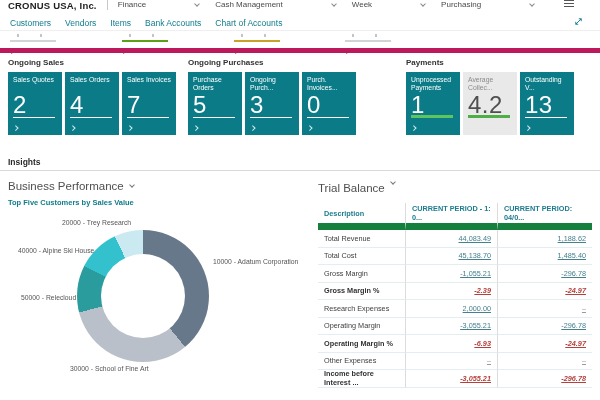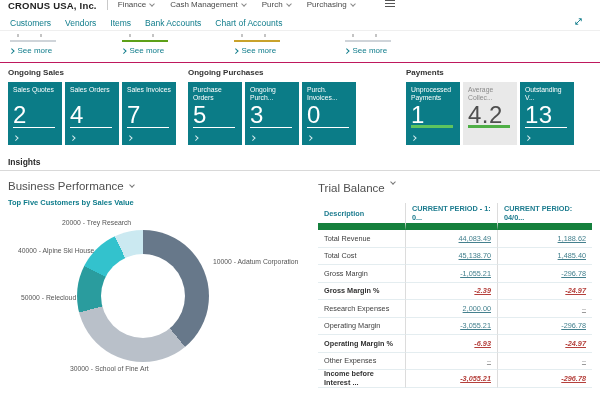--- a/index.html
+++ b/index.html
@@ -5,21 +5,21 @@
   * { margin:0; padding:0; box-sizing:border-box; }
   html,body { width:600px; height:400px; background:#fff; overflow:hidden;
     font-family:"Liberation Sans","DejaVu Sans",sans-serif; color:#333; }
   .page { position:relative; width:600px; height:400px; background:#fff; }
 
   
   .topbar { position:absolute; top:0; left:0; right:0; height:15px;
     display:flex; align-items:flex-start; padding-left:8px; }
   .company { font-size:9.5px; font-weight:bold; color:#222; letter-spacing:.2px; }
   .topdivider { width:1px; height:10px; background:#c9c9c9; margin:0 10px; }
-  .menu-item { font-size:8px; color:#4a4a4a; margin-right:16px; display:flex; align-items:center; cursor:pointer; }
+  .menu-item { font-size:8px; color:#4a4a4a; margin-right:16px; display:flex; align-items:center; cursor:pointer;gap:45px; }
   .caret { width:4px; height:4px; border-right:1px solid #8a8a8a; border-bottom:1px solid #8a8a8a;
     transform:rotate(45deg); margin-left:4px; margin-top:-2px; display:inline-block; }
   .hamburger { margin-left:14px; width:10px; display:flex; flex-direction:column; gap:2px; cursor:pointer; }
   .hamburger span { display:block; height:1px; background:#555; }
 
   
   .tabsbar { position:absolute; top:16px; left:0; right:0; height:14px;
     display:flex; align-items:center; padding-left:10px; }
   .tab { font-size:8.5px; color:#0f7c8b; margin-right:14px; cursor:pointer; }
   .expand-icon { position:absolute; right:16px; top:0; width:11px; height:11px; cursor:pointer; }
@@ -30,21 +30,21 @@
   .sm-col.c0 { left:10px; } .sm-col.c1 { left:122px; } .sm-col.c2 { left:234px; } .sm-col.c3 { left:345px; }
   .sm-ticks { height:5px; position:relative; }
   .sm-ticks i { position:absolute; top:1px; width:2px; height:3px; background:#c4c4c4; }
   .sm-ticks i.t1 { left:7px; } .sm-ticks i.t2 { left:30px; }
   .sm-line { height:2px; width:46px; background:#cfd4d9; margin-top:2px; }
   .see-more { margin-top:4px; font-size:8px; color:#0f7c8b; display:flex; align-items:center; cursor:pointer; }
   .chev-r { width:3.5px; height:3.5px; border-right:1px solid #0f7c8b; border-top:1px solid #0f7c8b;
     transform:rotate(45deg); margin-right:4px; display:inline-block; }
 
   
-  .cues { position:absolute; top:62px; left:0; right:0; height:92px; border-top:1px solid #be185d; }
+  .cues { position:absolute; top:48px; left:0; right:0; height:92px; border-top:5px solid #be185d; }
   .cue-group { position:absolute; top:5px; }
   .cue-group.g0 { left:8px; } .cue-group.g1 { left:188px; } .cue-group.g2 { left:366px;margin-left:40px; }
   .group-label { font-size:8px; font-weight:bold; color:#333; margin-bottom:5px; }
   .tiles { display:flex; gap:3px; }
   .tile { position:relative; width:54px; height:63px; background:#0b7c87; color:#fff; padding:4px 5px; cursor:pointer; }
   .tile-title { font-size:6.8px; line-height:1.25; height:17px; overflow:hidden; }
   .tile-value { font-size:24px; font-weight:300; line-height:1; margin-top:0px; letter-spacing:.5px; }
   .tile-line { position:absolute; left:5px; right:7px; bottom:17px; height:1px; background:#fff; }
   .tile .chev-w { position:absolute; left:6px; bottom:6px; width:3.5px; height:3.5px;
     border-right:1px solid #d7ecee; border-top:1px solid #d7ecee; transform:rotate(45deg); }
@@ -97,21 +97,21 @@
     <span class="topdivider"></span>
     <span class="menu-item">
         <span>Finance</span>
         <i class="caret"></i>
       </span>
     <span class="menu-item">
         <span>Cash Management</span>
         <i class="caret"></i>
       </span>
     <span class="menu-item">
-        <span>Purch</span>
+        <span>Week</span>
         <i class="caret"></i>
       </span>
     <span class="menu-item">
         <span>Purchasing</span>
         <i class="caret"></i>
       </span>
     <span class="hamburger">
         <span></span>
         <span></span>
         <span></span>

